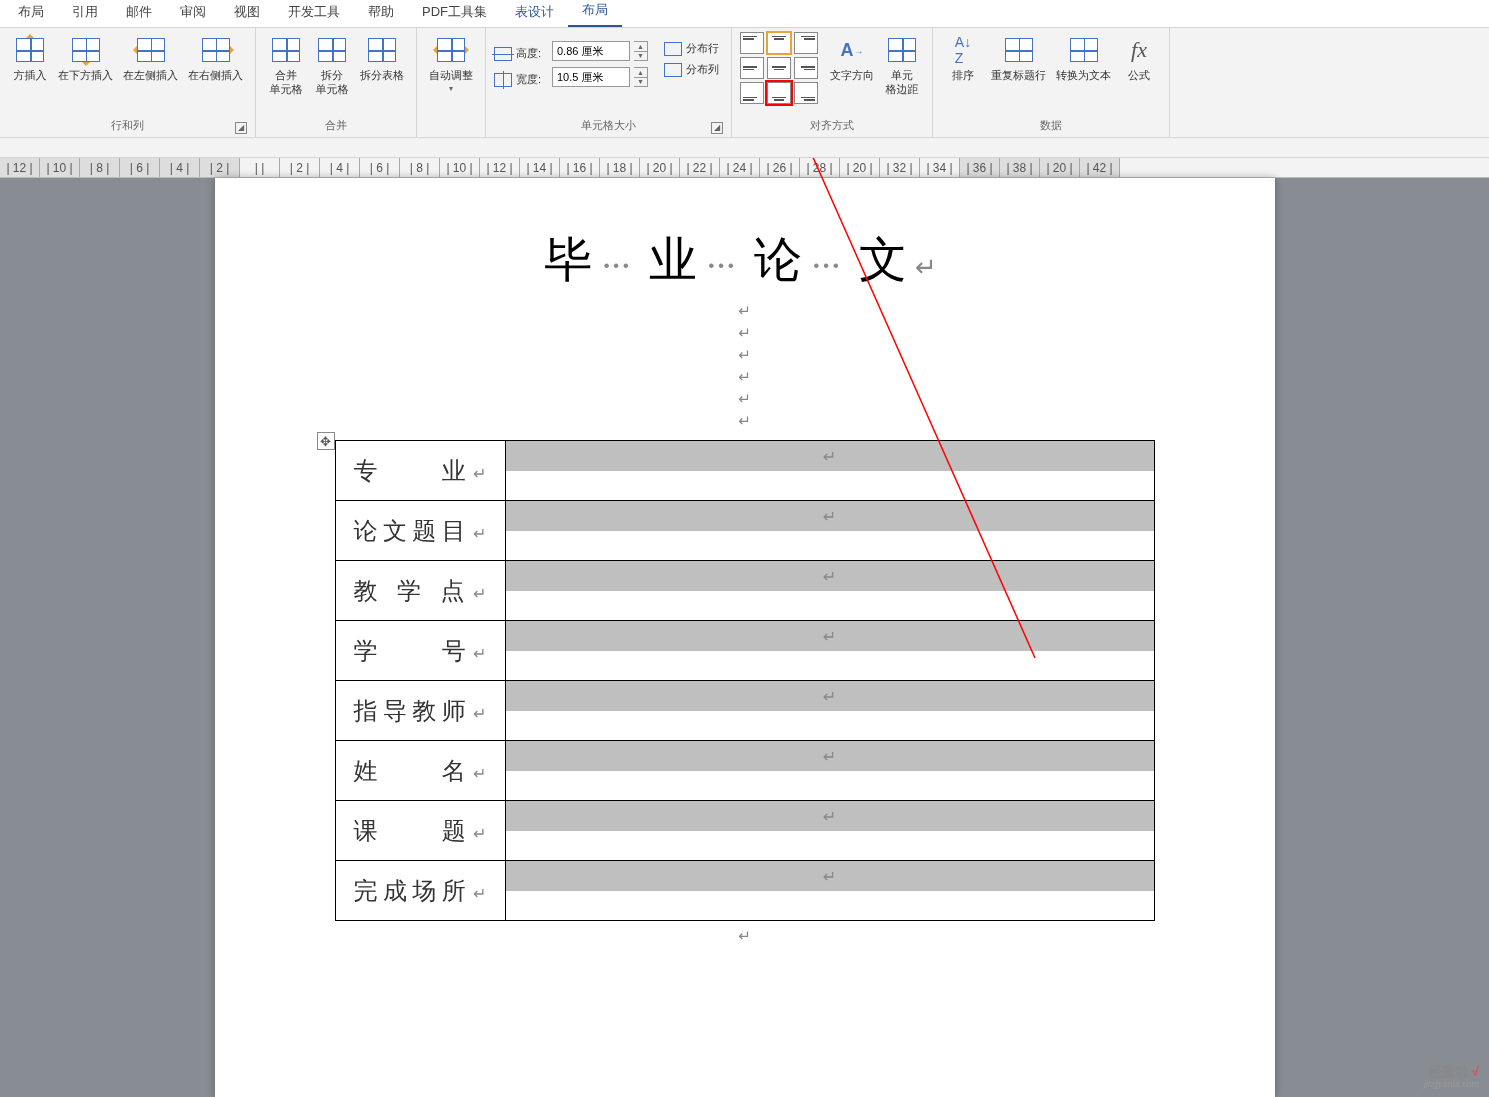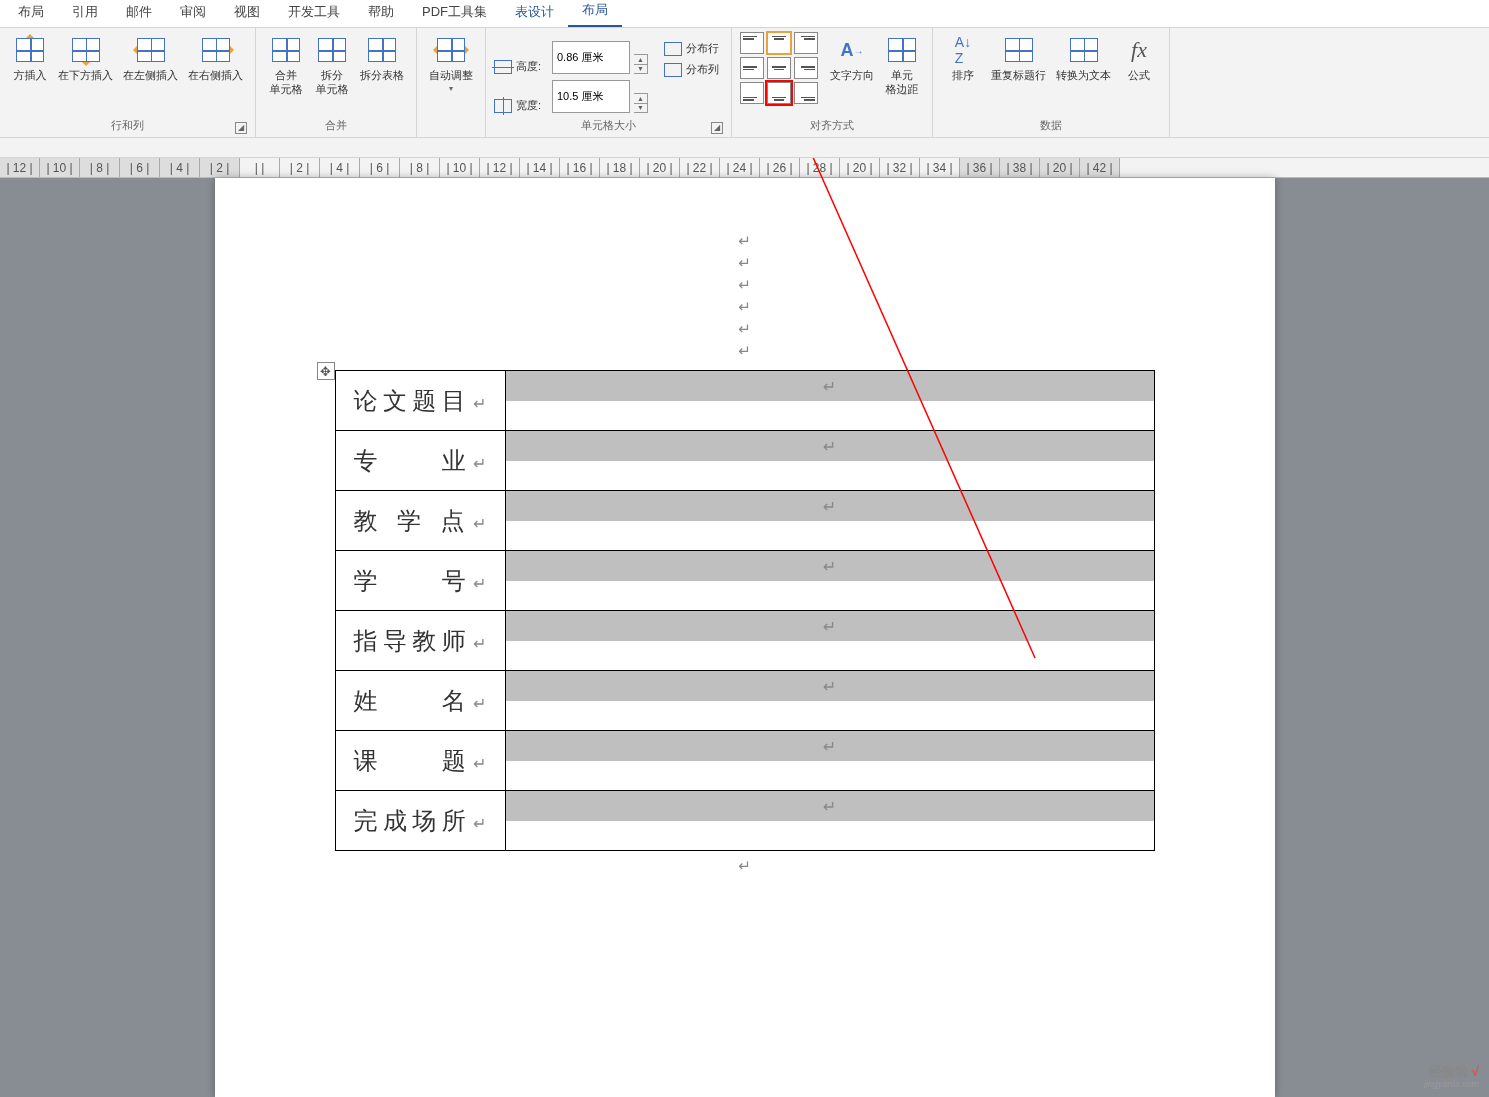--- a/index.html
+++ b/index.html
@@ -29,21 +29,21 @@
     .icon-table .arrow-up { position: absolute; top: -9px; left: 50%; transform: translateX(-50%); border: 4px solid transparent; border-bottom-color: #e8a33d; }
     .icon-table .arrow-down { position: absolute; bottom: -9px; left: 50%; transform: translateX(-50%); border: 4px solid transparent; border-top-color: #e8a33d; }
     .icon-table .arrow-left { position: absolute; left: -9px; top: 50%; transform: translateY(-50%); border: 4px solid transparent; border-right-color: #e8a33d; }
     .icon-table .arrow-right { position: absolute; right: -9px; top: 50%; transform: translateY(-50%); border: 4px solid transparent; border-left-color: #e8a33d; }
     
     .size-row { display: flex; align-items: flex-end; gap: 4px; margin: 3px 0; }
     .size-ico { width: 18px; height: 14px; border: 1.2px solid #4472c4; position: relative; }
     .size-ico.h::after { content:''; position:absolute; top:50%; left:-3px; right:-3px; height:1px; background:#4472c4; }
     .size-ico.w::after { content:''; position:absolute; left:50%; top:-3px; bottom:-3px; width:1px; background:#4472c4; }
     .size-label { font-size: 11px; width: 32px; }
-    .size-input { width: 78px; height: 33px; border: 1px solid #999; font-size: 11px; padding: 0 4px; background: #fff; }
+    .size-input { width: 78px; height: 20px; border: 1px solid #999; font-size: 11px; padding: 0 4px; background: #fff; }
     .spinner { display: flex; flex-direction: column; border: 1px solid #999; border-left: none; height: 20px; width: 14px; }
     .spinner div { flex:1; display:flex; align-items:center; justify-content:center; font-size:7px; color:#666; border-bottom:1px solid #999; cursor:pointer; }
     .spinner div:last-child { border-bottom:none; }
     
     .dist-btn { display: flex; align-items: center; gap: 4px; padding: 3px 4px; cursor: pointer; font-size: 11px; }
     .dist-ico { width: 18px; height: 14px; border: 1.2px solid #4472c4; position: relative; }
     
     
     .align-grid { display: grid; grid-template-columns: repeat(3, 24px); grid-template-rows: repeat(3, 22px); gap: 3px; }
     .align-cell { border: 1px solid #888; background: #fff; display: flex; flex-direction: column; padding: 2px; cursor: pointer; }
@@ -336,42 +336,48 @@
       <div class="ruler-seg">| 20 |</div>
       <div class="ruler-seg">| 32 |</div>
       <div class="ruler-seg">| 34 |</div>
       <div class="ruler-seg dark">| 36 |</div>
       <div class="ruler-seg dark">| 38 |</div>
       <div class="ruler-seg dark">| 20 |</div>
       <div class="ruler-seg dark">| 42 |</div>
     </div>
 
   <div class="page">
+    <div class="doc-title">
+      <span>毕</span><span class="t-space">···</span>
+      <span>业</span><span class="t-space">···</span>
+      <span>论</span><span class="t-space">···</span>
+      <span>文</span><span class="ret">↵</span>
+    </div>
     <div class="para-marks">
       <div>↵</div>
       <div>↵</div>
       <div>↵</div>
       <div>↵</div>
       <div>↵</div>
       <div>↵</div>
     </div>
 
     <div style="position:relative;">
       <div class="table-handle" style="left:30px; top:-8px;">✥</div>
       <table class="doc-table">
         <tbody id="doc-table-body">
             <tr class="split">
+              <td class="lbl">专　　业<span class="cm">↵</span></td>
+              <td class="val">
+                <div class="half gray">↵</div>
+                <div class="half" style="background:#fff;"></div>
+              </td>
+            </tr>
+            <tr class="split">
               <td class="lbl">论文题目<span class="cm">↵</span></td>
-              <td class="val">
-                <div class="half gray">↵</div>
-                <div class="half" style="background:#fff;"></div>
-              </td>
-            </tr>
-            <tr class="split">
-              <td class="lbl">专　　业<span class="cm">↵</span></td>
               <td class="val">
                 <div class="half gray">↵</div>
                 <div class="half" style="background:#fff;"></div>
               </td>
             </tr>
             <tr class="split">
               <td class="lbl">教 学 点<span class="cm">↵</span></td>
               <td class="val">
                 <div class="half gray">↵</div>
                 <div class="half" style="background:#fff;"></div>

